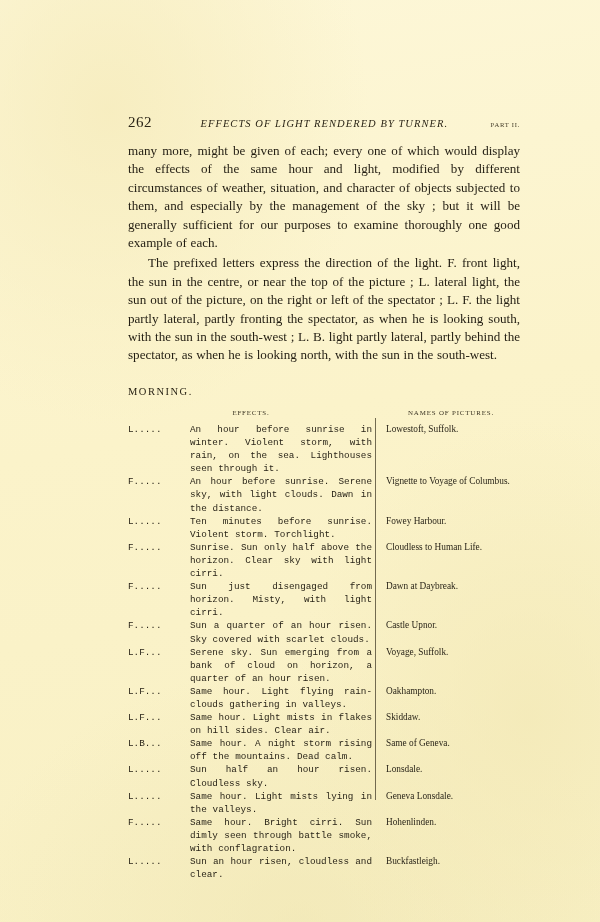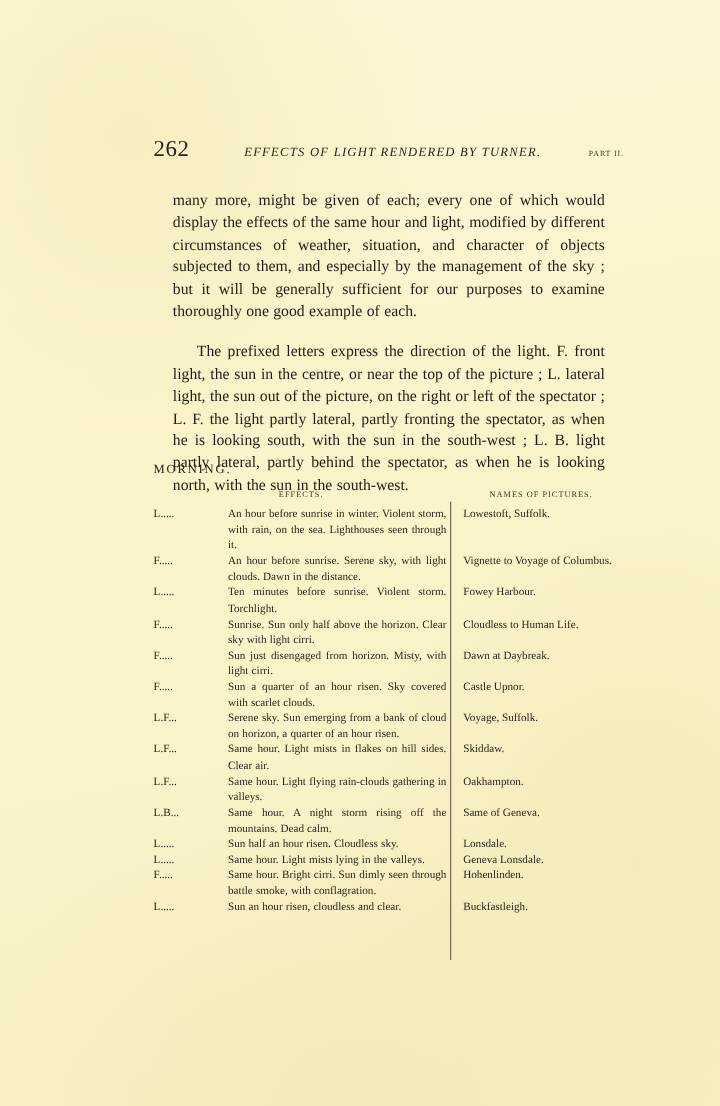--- a/index.html
+++ b/index.html
@@ -39,21 +39,21 @@
   .running-head {
     position: absolute;
     left: 128px;
     top: 114px;
     width: 392px;
     height: 16px;
     display: flex;
     align-items: baseline;
   }
   .folio {
-    font-size: 19px;
+    font-size: 15px;
     letter-spacing: 0.5px;
     color: #2a2416;
     flex: 0 0 auto;
   }
   .head-title {
     flex: 1 1 auto;
     text-align: center;
     font-size: 10.5px;
     letter-spacing: 1.05px;
     text-transform: uppercase;
@@ -71,21 +71,21 @@
   }
 
   
   .body-block {
     position: absolute;
     left: 128px;
     top: 142px;
     width: 392px;
   }
   p.para {
-    margin: 16px;
+    margin: 0;
     font-size: 13.1px;
     line-height: 18.4px;
     text-align: justify;
     text-align-last: left;
     color: #221d12;
     word-spacing: 0.4px;
   }
   p.para + p.para {
     margin-top: 2px;
     text-indent: 20px;
@@ -144,20 +144,21 @@
     vertical-align: top;
     padding: 0;
     font-size: 9.3px;
     line-height: 13.1px;
     color: #241f14;
   }
   td.effect {
     width: 244px;
     padding-right: 6px;
     padding-bottom: 3.5px;
+    font-family: Liberation Mono, monospace;
   }
   td.spacer-col { width: 14px; }
   td.picture {
     width: 134px;
     padding-left: 9px;
     padding-bottom: 3.5px;
   }
   
   .effect-para {
     padding-left: 62px;
@@ -258,34 +259,34 @@
             <td class="effect">
               <div class="effect-para"><span class="pfx">L.F...</span>Serene sky.   Sun emerging from a bank of cloud on horizon, a quarter of an hour risen.</div>
             </td>
             <td class="spacer-col"></td>
             <td class="picture">
               <div class="picture-name">Voyage, Suffolk.</div>
             </td>
           </tr>
           <tr>
             <td class="effect">
+              <div class="effect-para"><span class="pfx">L.F...</span>Same hour.   Light flying rain-clouds gathering in valleys.</div>
+            </td>
+            <td class="spacer-col"></td>
+            <td class="picture">
+              <div class="picture-name">Oakhampton.</div>
+            </td>
+          </tr>
+          <tr>
+            <td class="effect">
               <div class="effect-para"><span class="pfx">L.F...</span>Same hour.   Light mists in flakes on hill sides. Clear air.</div>
             </td>
             <td class="spacer-col"></td>
             <td class="picture">
               <div class="picture-name">Skiddaw.</div>
-            </td>
-          </tr>
-          <tr>
-            <td class="effect">
-              <div class="effect-para"><span class="pfx">L.F...</span>Same hour.   Light flying rain-clouds gathering in valleys.</div>
-            </td>
-            <td class="spacer-col"></td>
-            <td class="picture">
-              <div class="picture-name">Oakhampton.</div>
             </td>
           </tr>
           <tr>
             <td class="effect">
               <div class="effect-para"><span class="pfx">L.B...</span>Same hour.   A night storm rising off the mountains.   Dead calm.</div>
             </td>
             <td class="spacer-col"></td>
             <td class="picture">
               <div class="picture-name">Same of Geneva.</div>
             </td>

